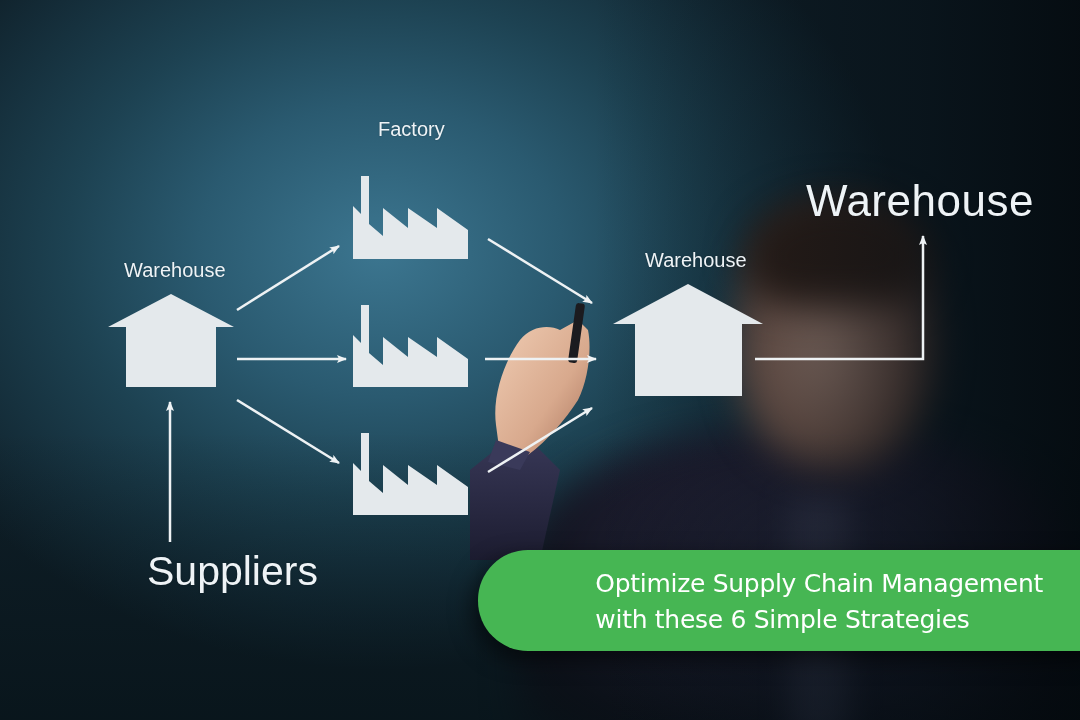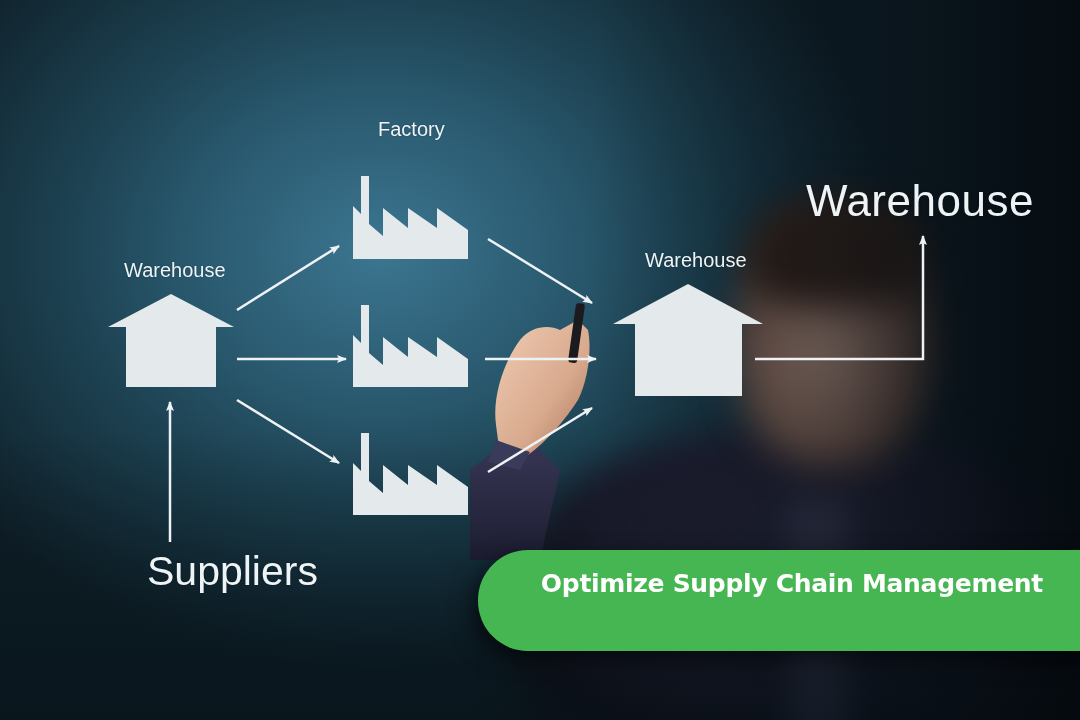--- a/index.html
+++ b/index.html
@@ -71,21 +71,21 @@
     }
     .banner-text {
       position: absolute;
       right: 55px; top: 16px;
       text-align: left;
       color: #ffffff;
       font-family: "DejaVu Sans", sans-serif;
       font-size: 25px;
       line-height: 36px;
       letter-spacing: -0.3px;
-      font-weight: bold;
+      font-weight: normal;
     }
     .banner-text span { display: block; }
   </style>
 </head>
 <body>
 
 <div class="canvas">
 
   <div class="person person-body"></div>
   <div class="person person-tie"></div>
@@ -150,16 +150,17 @@
 
   <div class="label label-factory">Factory</div>
   <div class="label label-wh-left">Warehouse</div>
   <div class="label label-wh-right">Warehouse</div>
   <div class="label label-customers">Warehouse</div>
   <div class="label label-suppliers">Suppliers</div>
 
   <div class="banner">
     <div class="banner-text">
       <span>Optimize Supply Chain Management</span>
+      <span>with these 6 Simple Strategies</span>
     </div>
   </div>
 
 </div>
 
 </body></html>

